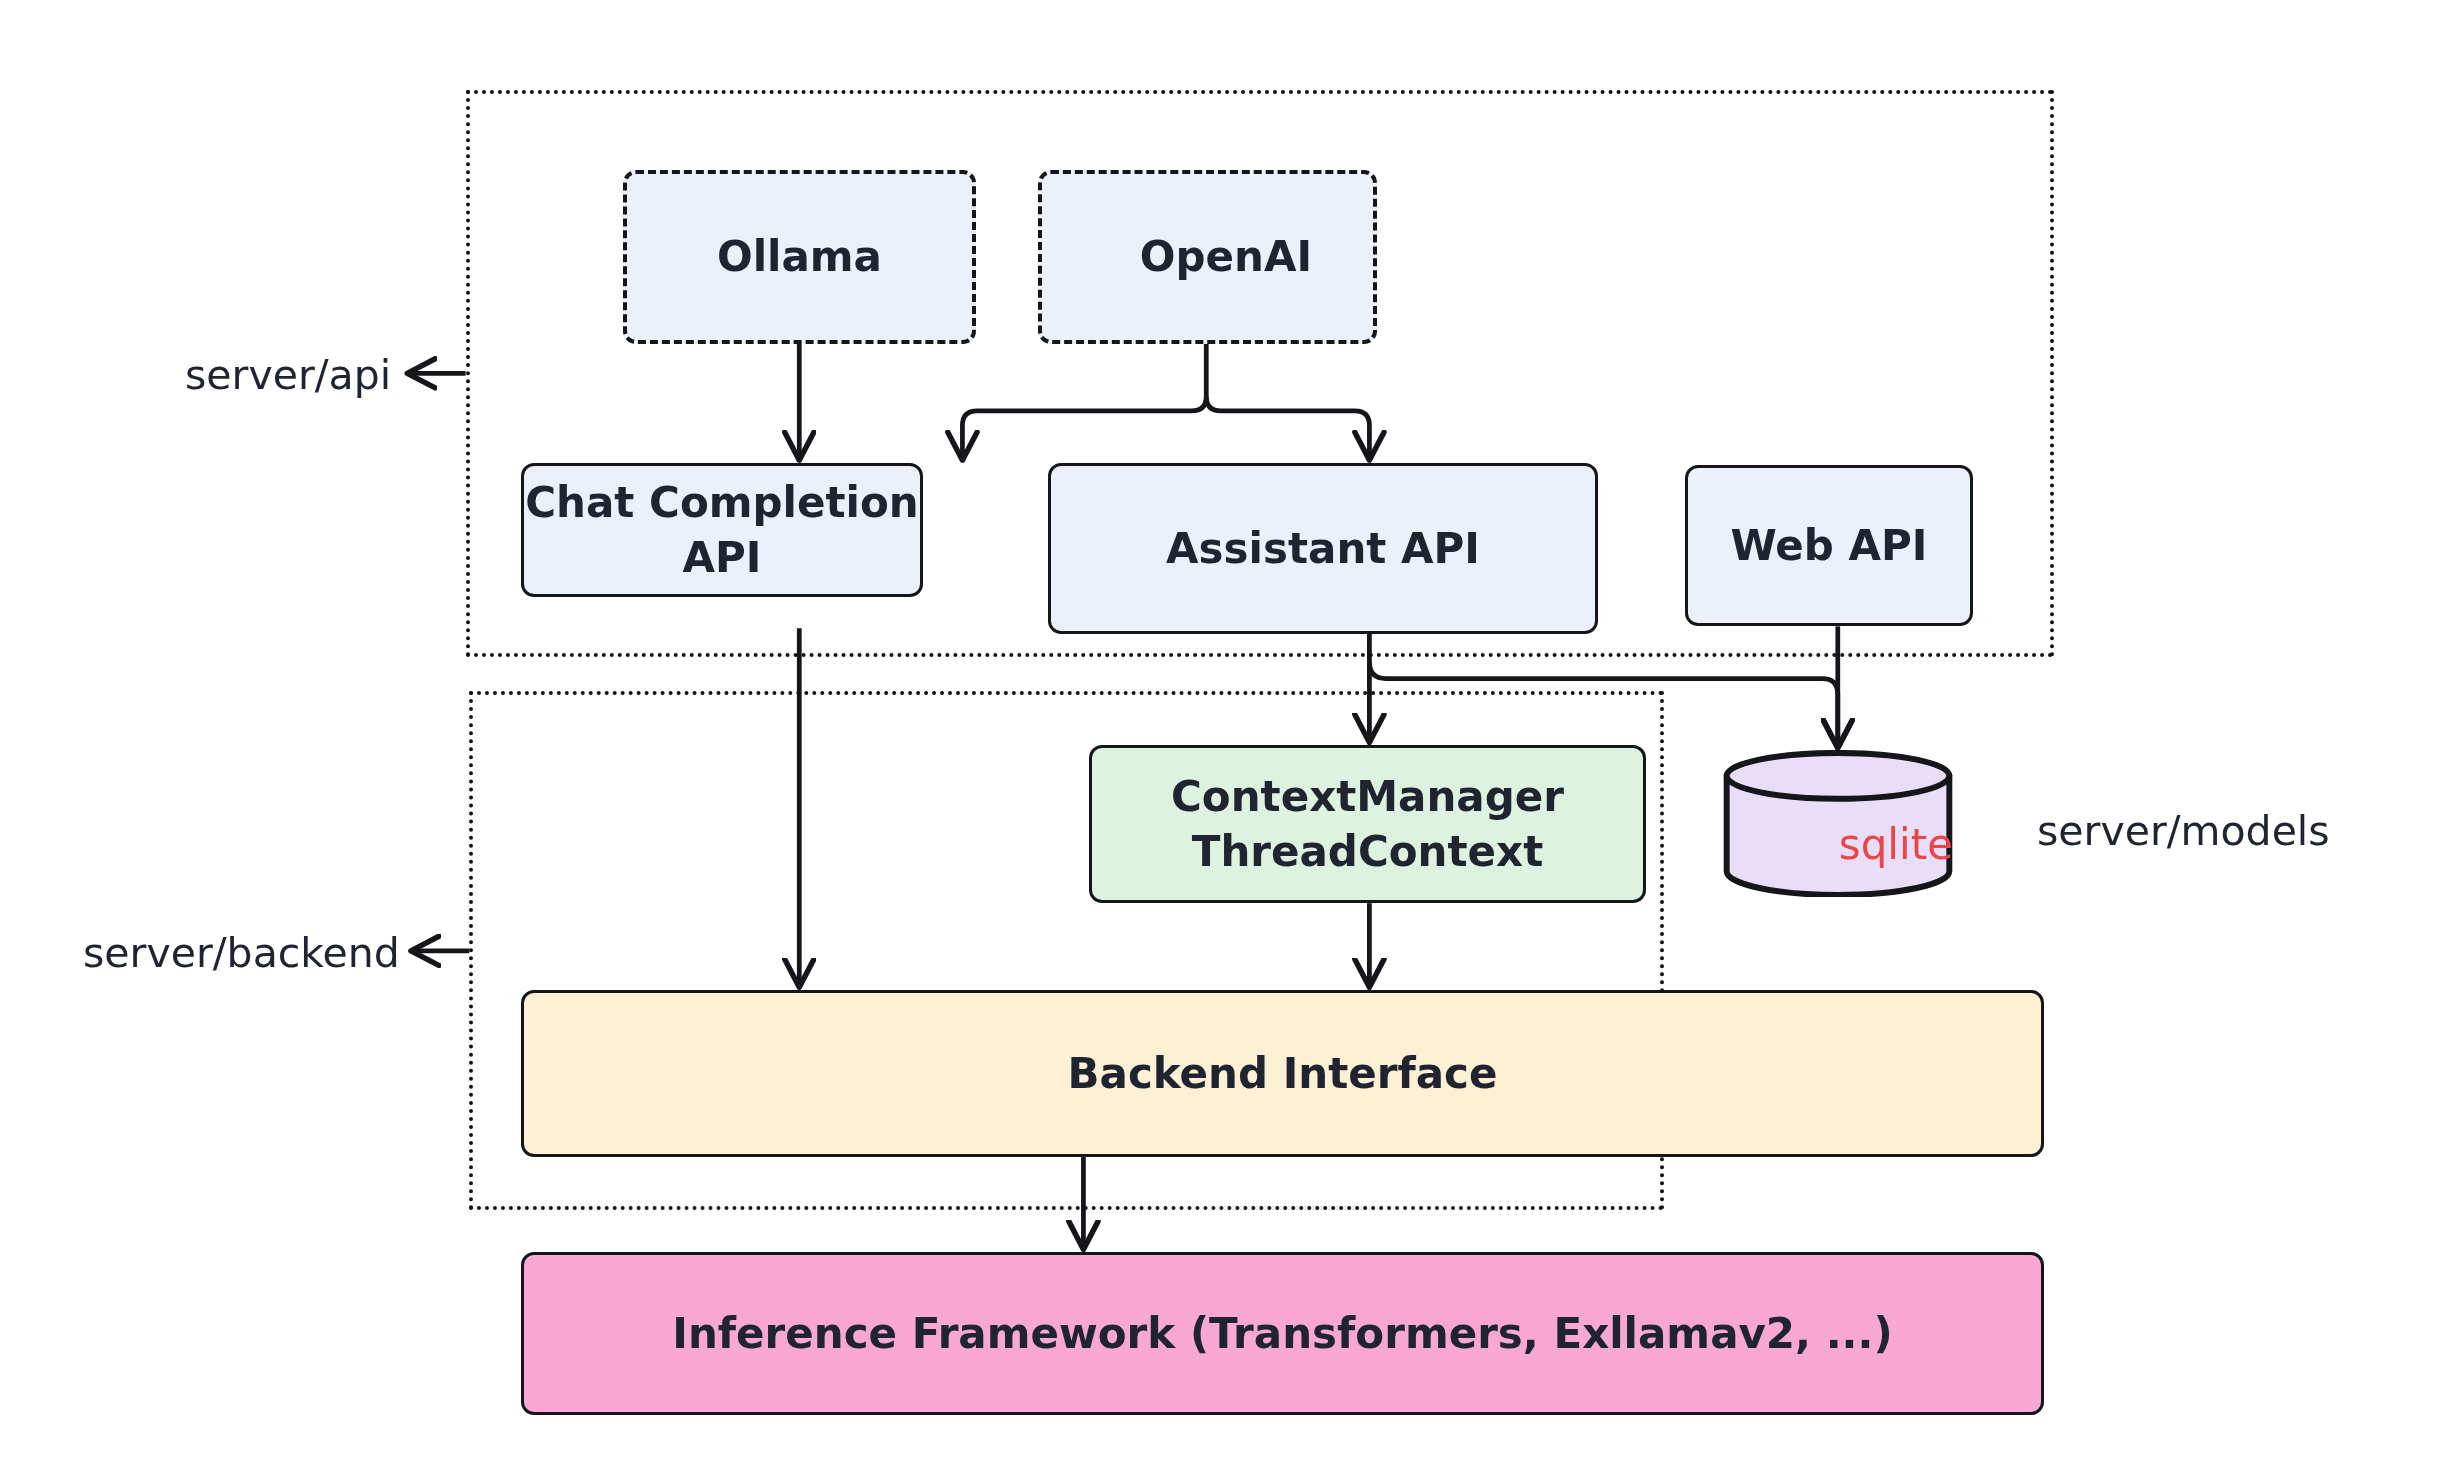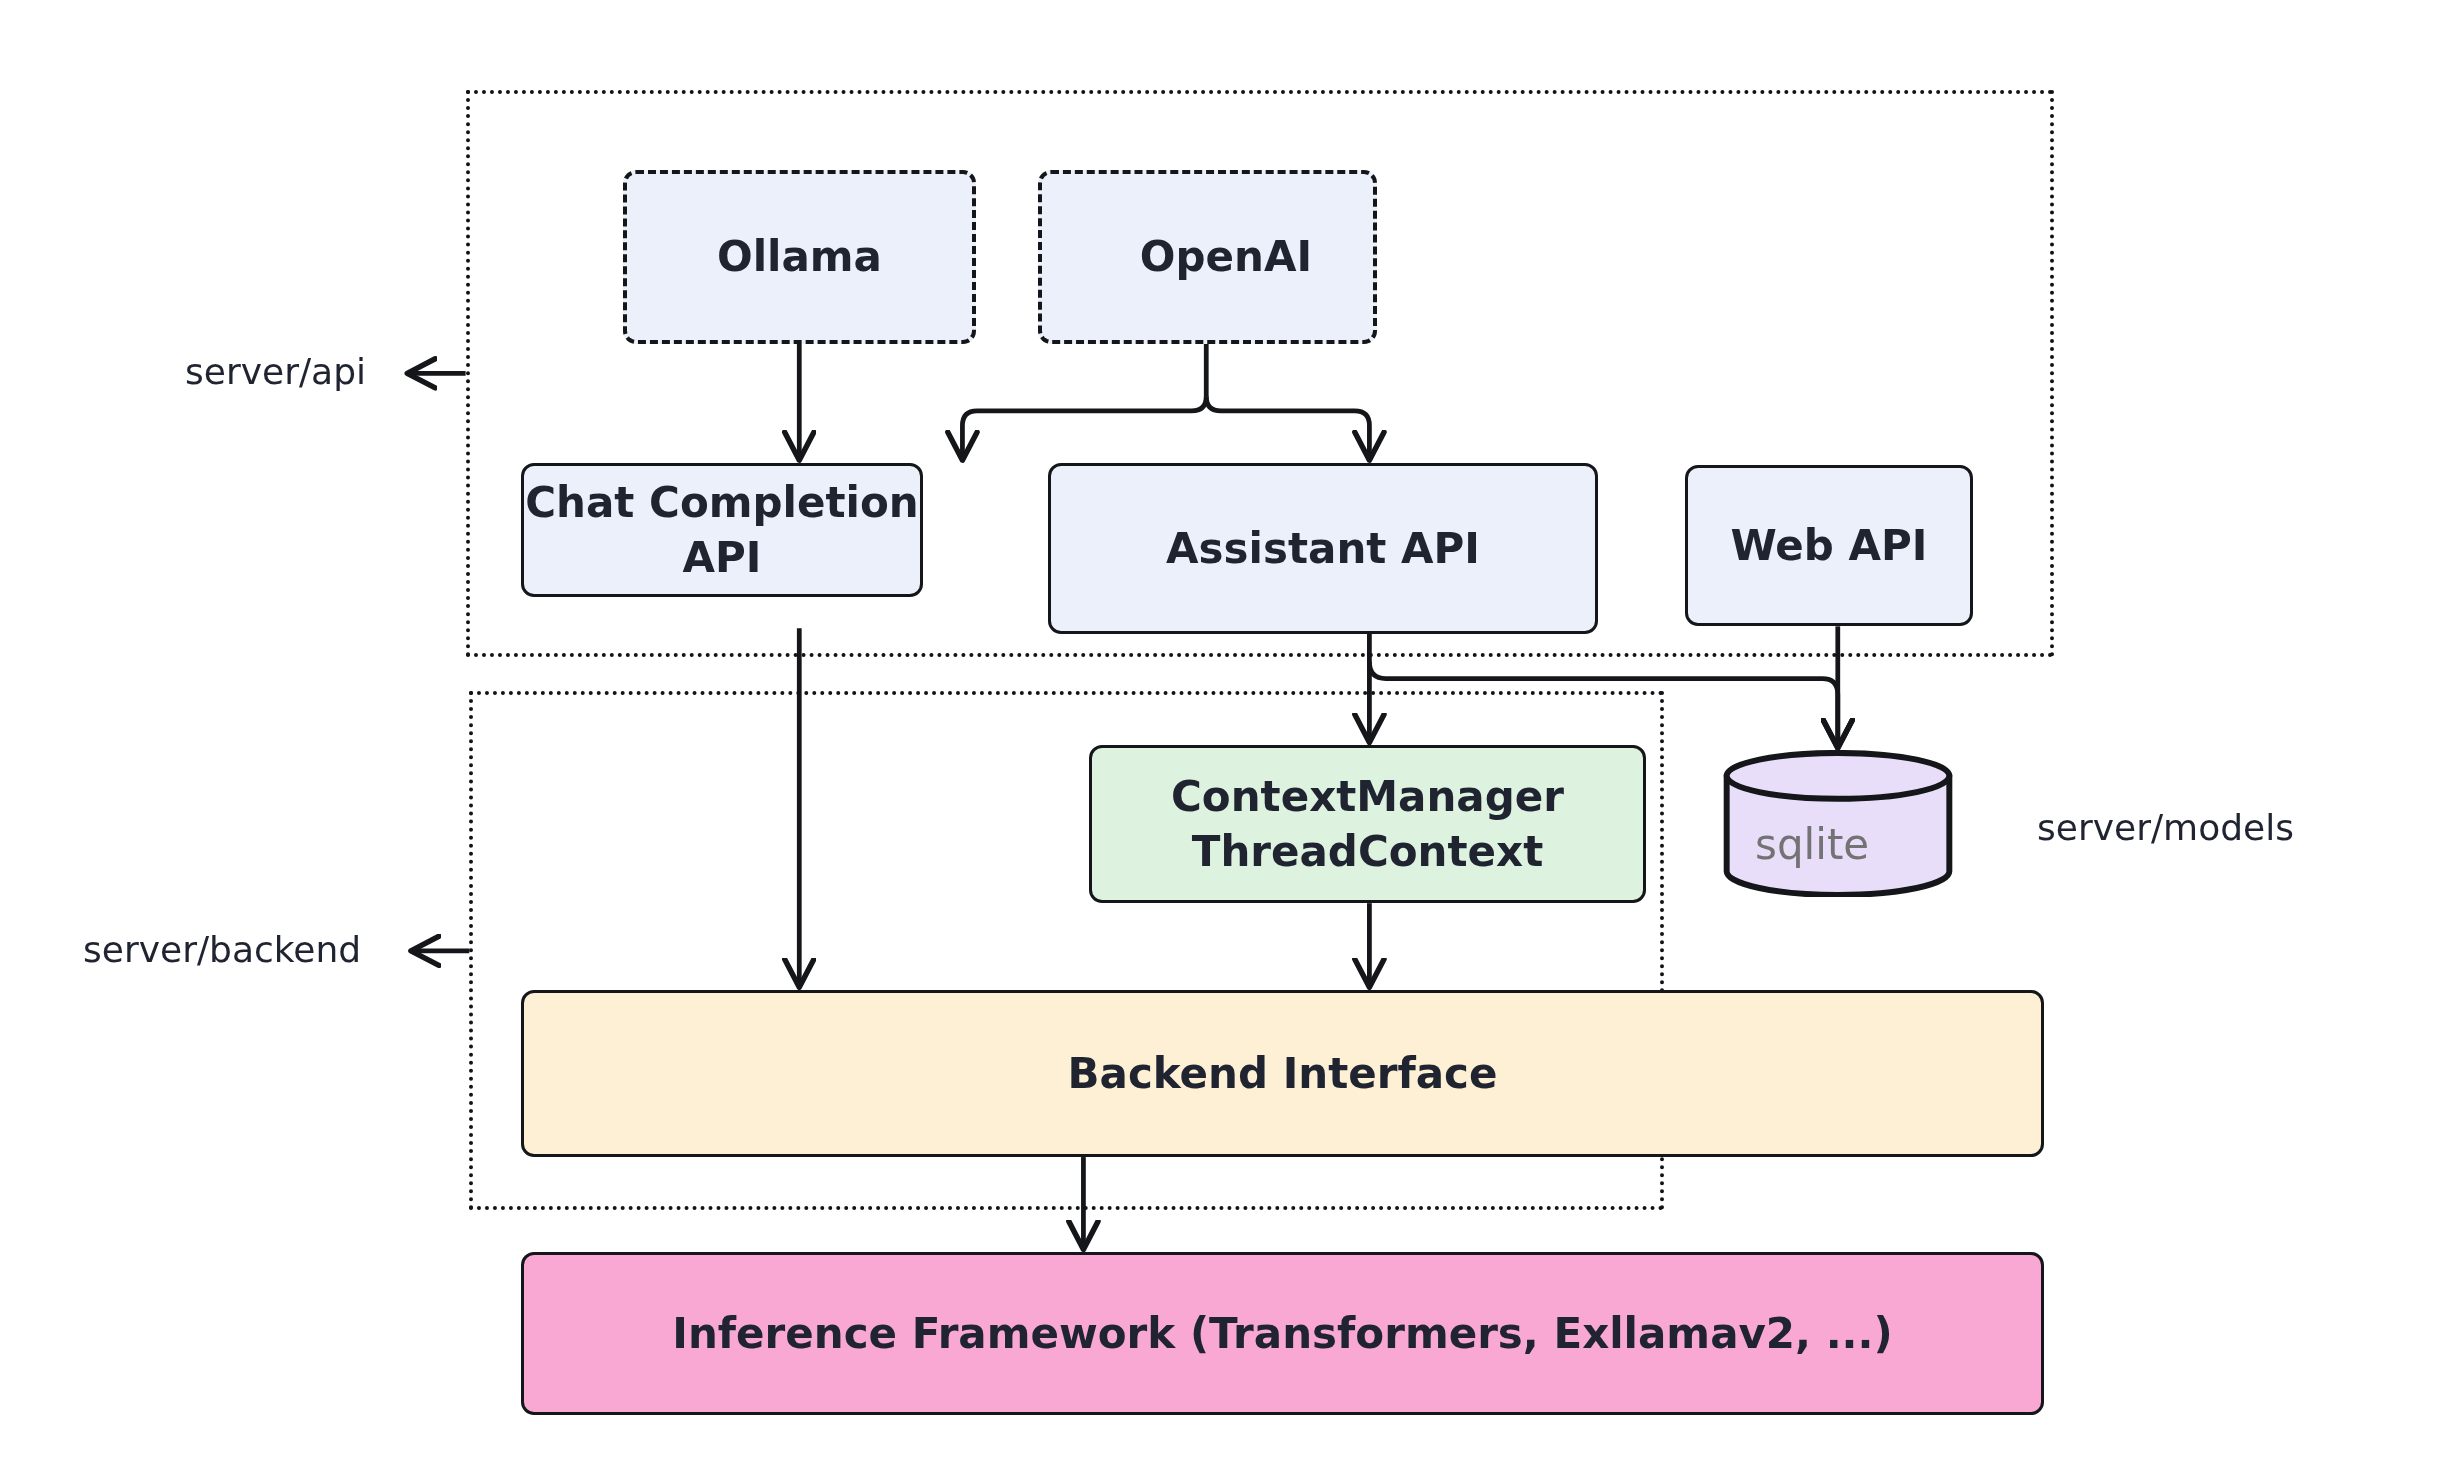--- a/index.html
+++ b/index.html
@@ -62,27 +62,26 @@
     z-index: 4;
   }
   .cyl {
     position: absolute;
     z-index: 3;
   }
   .cyl .cyl-label {
     position: absolute;
     left: 0;
     width: 100%;
-    text-align: left;
-    color: #737373;
+    text-align: right;
+    color: #ef4444;
     z-index: 2;
-    margin-left: 32px;
   }
   .fs-46 { font-size: 42px; }
-  .fs-45 { font-size: 36px; }
+  .fs-45 { font-size: 41px; }
 </style>
 </head>
 <body>
 
 <div id="stage">
 
   <div class="group" style="left:466px; top:90px; width:1588px; height:567px;"></div>
 
   <div class="group" style="left:469px; top:691px; width:1195px; height:519px;"></div>
 

